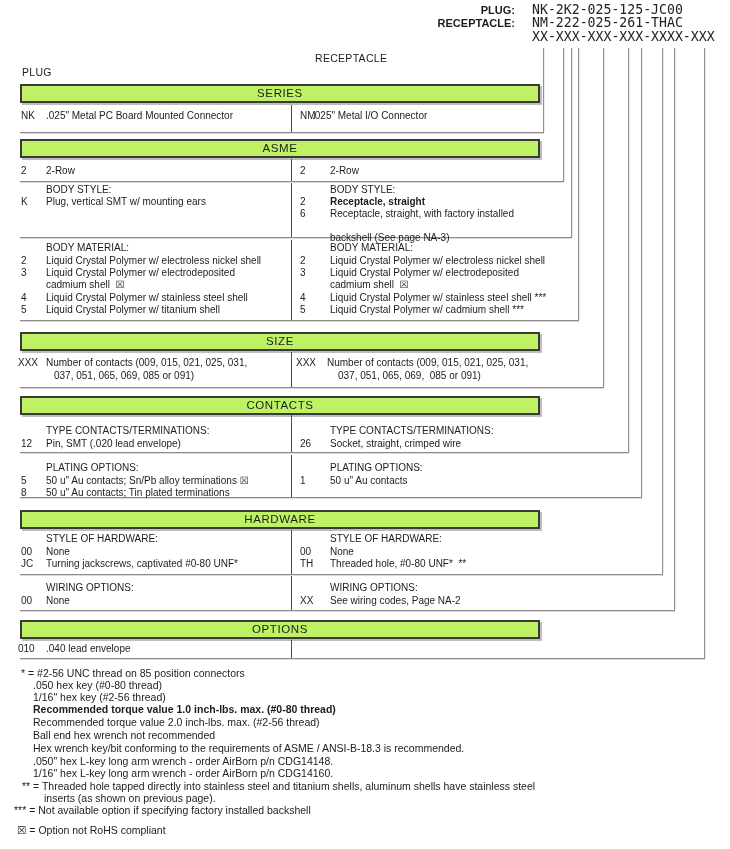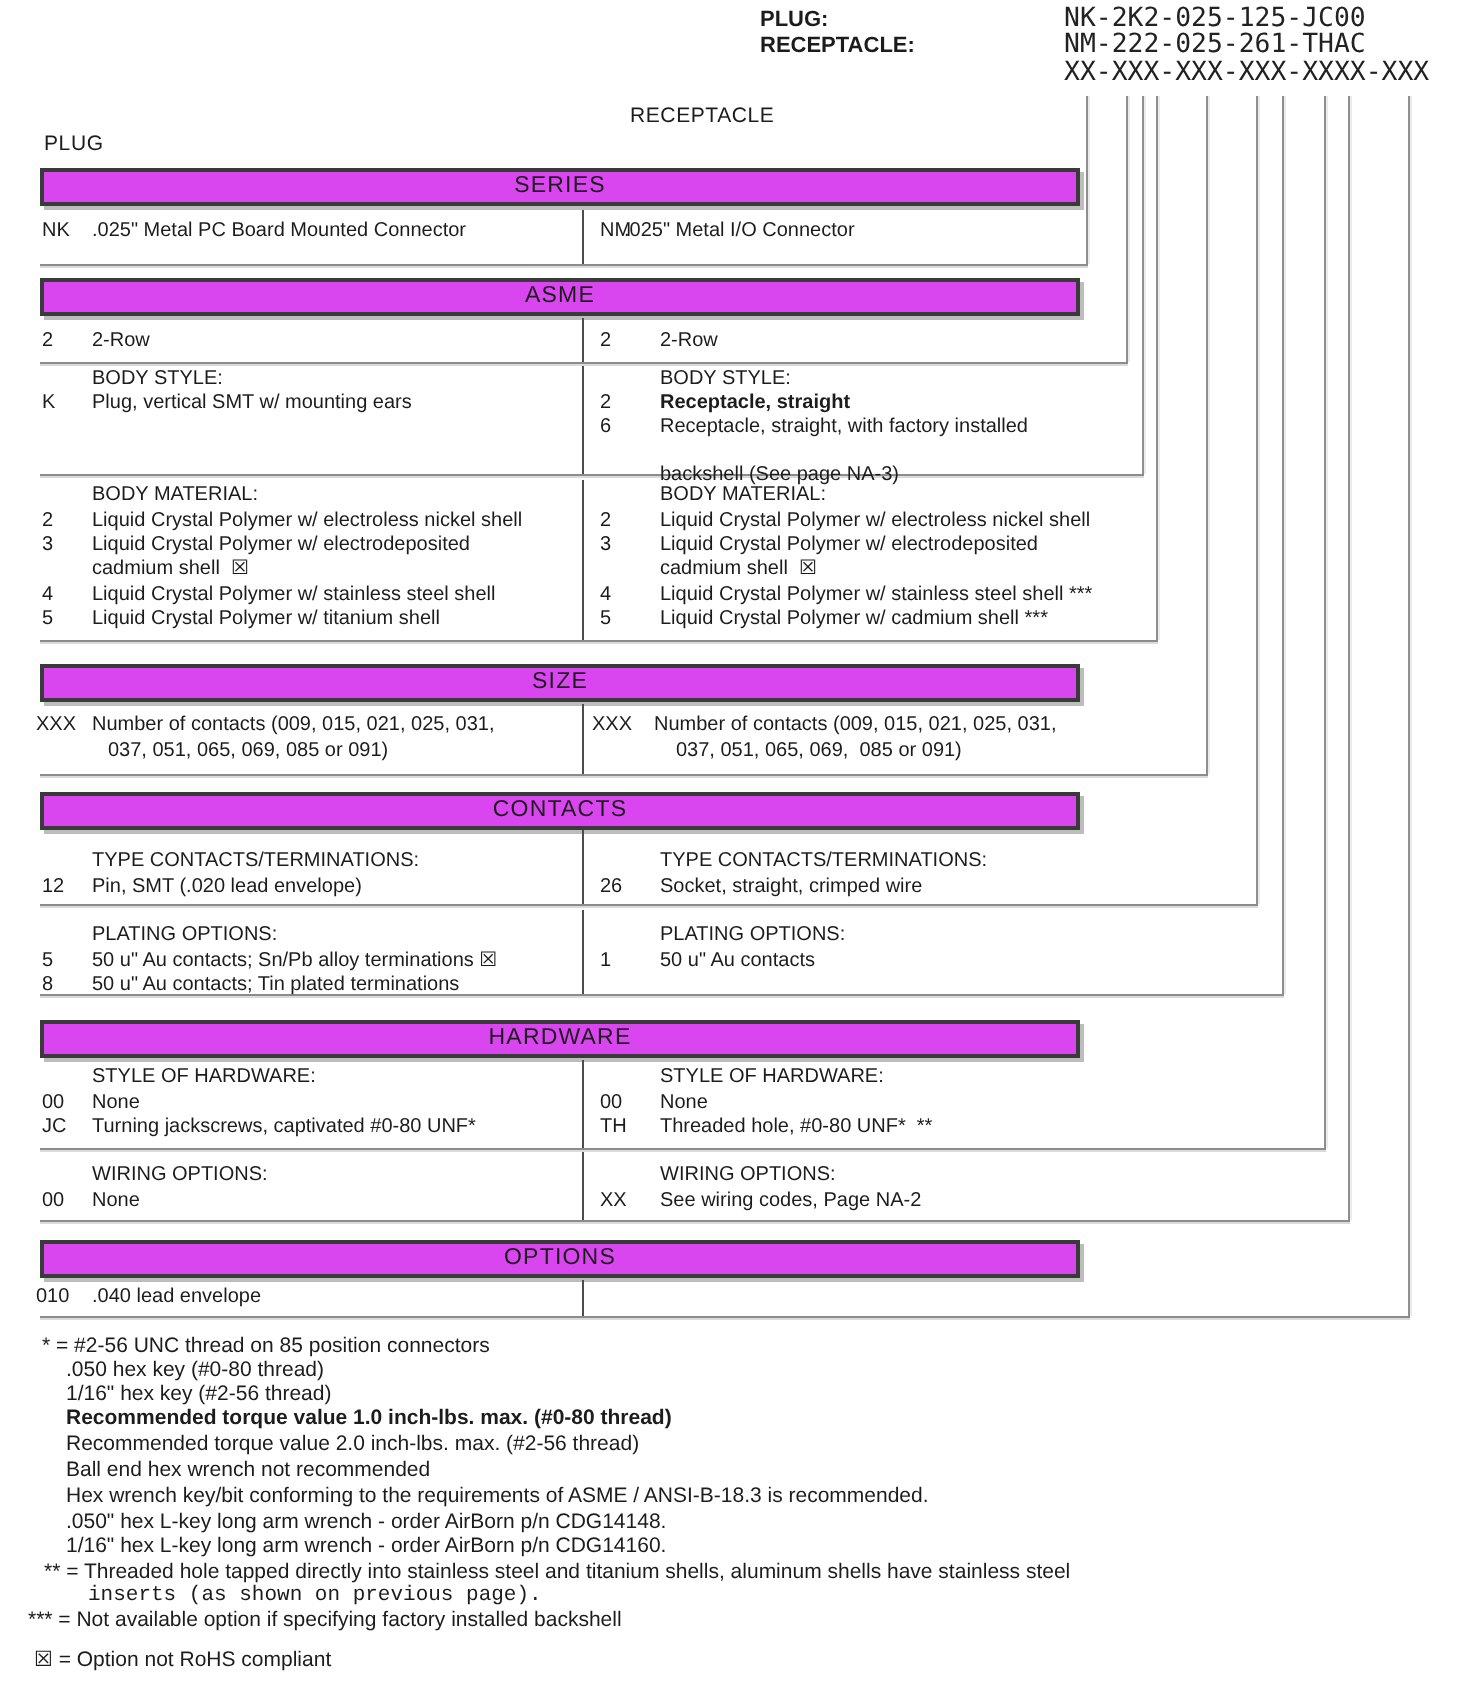--- a/index.html
+++ b/index.html
@@ -2,25 +2,25 @@
 <html><head>
 <meta charset="utf-8">
 <style>
   html,body{margin:0;padding:0;background:#fff;}
   #page{
     position:relative;width:730px;height:849px;background:#ffffff;
     font-family:"Liberation Sans",sans-serif;color:#1c1c1c;overflow:hidden;
   }
   .abs{position:absolute;}
   .mono{font-family:"DejaVu Sans Mono",monospace;font-size:13.2px;line-height:13px;white-space:pre;color:#222;}
-  .pnlbl{font-weight:bold;font-size:11px;line-height:12px;text-align:left;width:135px;}
+  .pnlbl{font-weight:bold;font-size:11px;line-height:12px;text-align:right;width:135px;}
   .collbl{font-size:10.5px;line-height:12px;letter-spacing:.3px;}
   .hdrbox{
     position:absolute;left:20px;width:516px;height:15px;
-    border:2px solid #3a3a3a;background:#d946ef;text-align:center;
+    border:2px solid #3a3a3a;background:#bef264;text-align:center;
     font-size:11.5px;line-height:15px;letter-spacing:.6px;
     box-shadow:2px 2px 0 #bdbdbd;
   }
   .txt{position:absolute;font-size:10px;line-height:12px;white-space:pre;}
   .ft{position:absolute;font-size:10.5px;line-height:12px;white-space:pre;}
   .vline{position:absolute;width:1px;background:#8f8f8f;box-shadow:1px 0 0 rgba(0,0,0,.08);}
   .hline{position:absolute;height:1px;background:#8c8c8c;box-shadow:0 1px 0 rgba(0,0,0,.14);}
   .cdiv{position:absolute;width:1px;background:#4d4d4d;}
 </style>
 </head>
@@ -165,17 +165,17 @@
   <div class="ft" style="left:21px;top:667px;">* = #2-56 UNC thread on 85 position connectors</div>
   <div class="ft" style="left:33px;top:679px;">.050 hex key (#0-80 thread)</div>
   <div class="ft" style="left:33px;top:691px;">1/16" hex key (#2-56 thread)</div>
   <div class="ft" style="left:33px;top:703px;font-weight:bold;">Recommended torque value 1.0 inch-lbs. max. (#0-80 thread)</div>
   <div class="ft" style="left:33px;top:716px;">Recommended torque value 2.0 inch-lbs. max. (#2-56 thread)</div>
   <div class="ft" style="left:33px;top:729px;">Ball end hex wrench not recommended</div>
   <div class="ft" style="left:33px;top:742px;">Hex wrench key/bit conforming to the requirements of ASME / ANSI-B-18.3 is recommended.</div>
   <div class="ft" style="left:33px;top:755px;">.050" hex L-key long arm wrench - order AirBorn p/n CDG14148.</div>
   <div class="ft" style="left:33px;top:767px;">1/16" hex L-key long arm wrench - order AirBorn p/n CDG14160.</div>
   <div class="ft" style="left:22px;top:780px;">** = Threaded hole tapped directly into stainless steel and titanium shells, aluminum shells have stainless steel</div>
-  <div class="ft" style="left:44px;top:792px;font-family:Liberation Mono, monospace;">inserts (as shown on previous page).</div>
+  <div class="ft" style="left:44px;top:792px;">inserts (as shown on previous page).</div>
   <div class="ft" style="left:14px;top:804px;">*** = Not available option if specifying factory installed backshell</div>
   <div class="ft" style="left:17px;top:824px;">☒ = Option not RoHS compliant</div>
 
 </div>
 
 </body></html>

